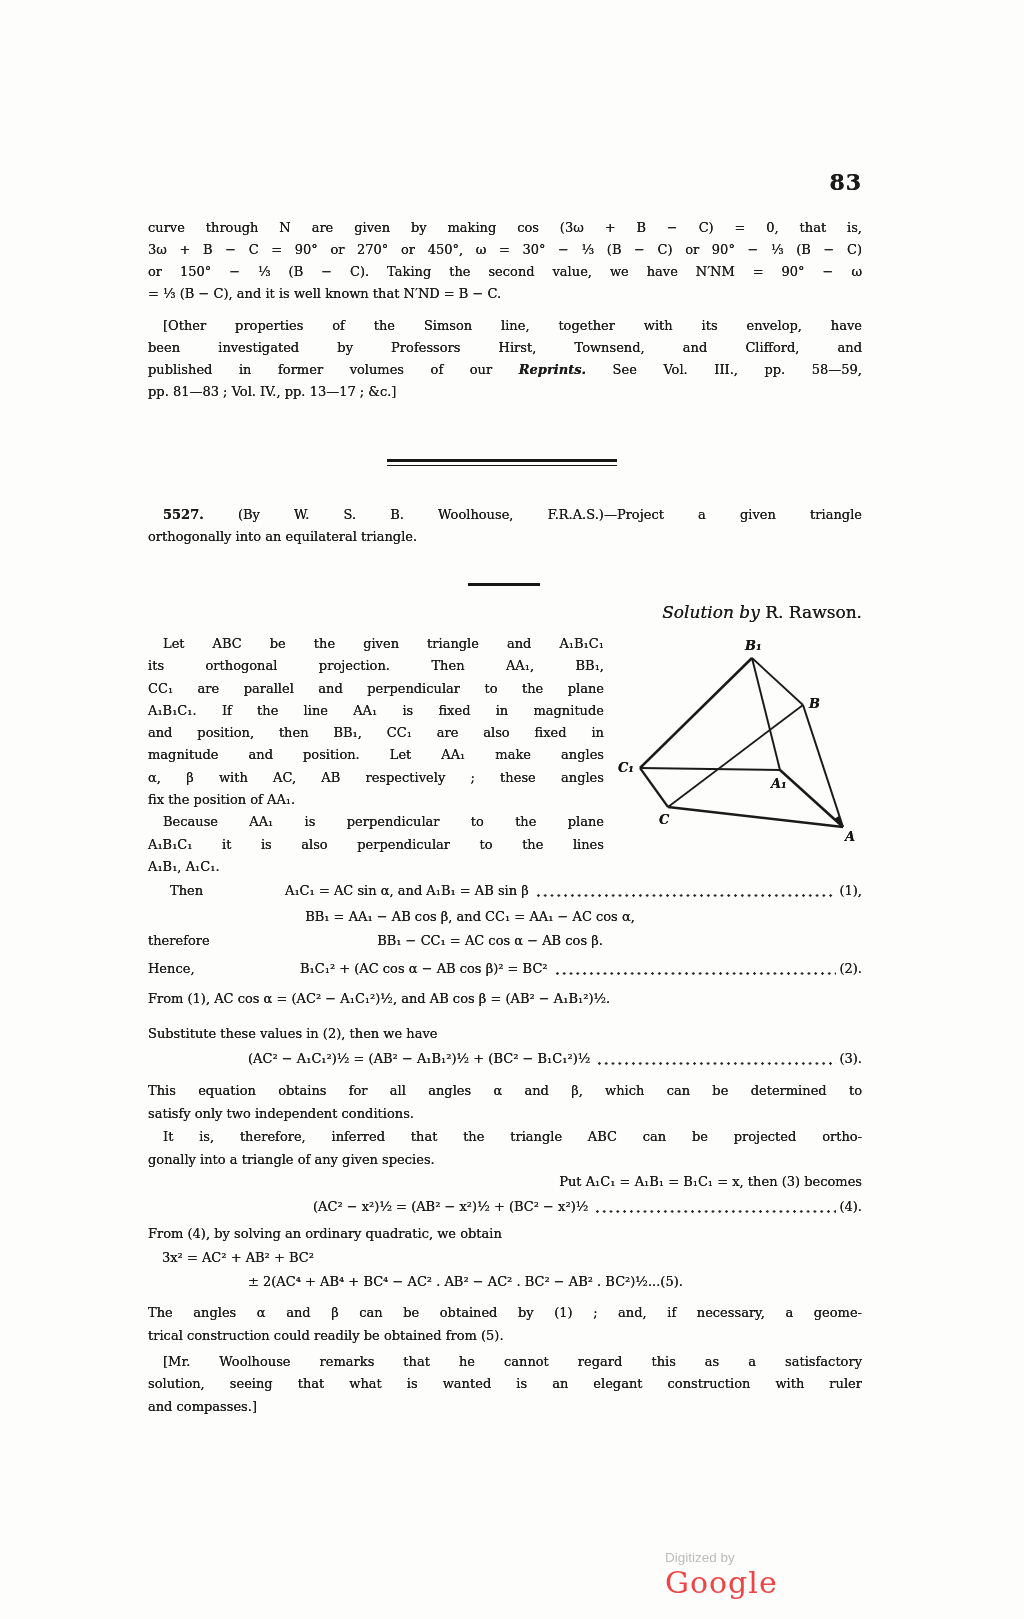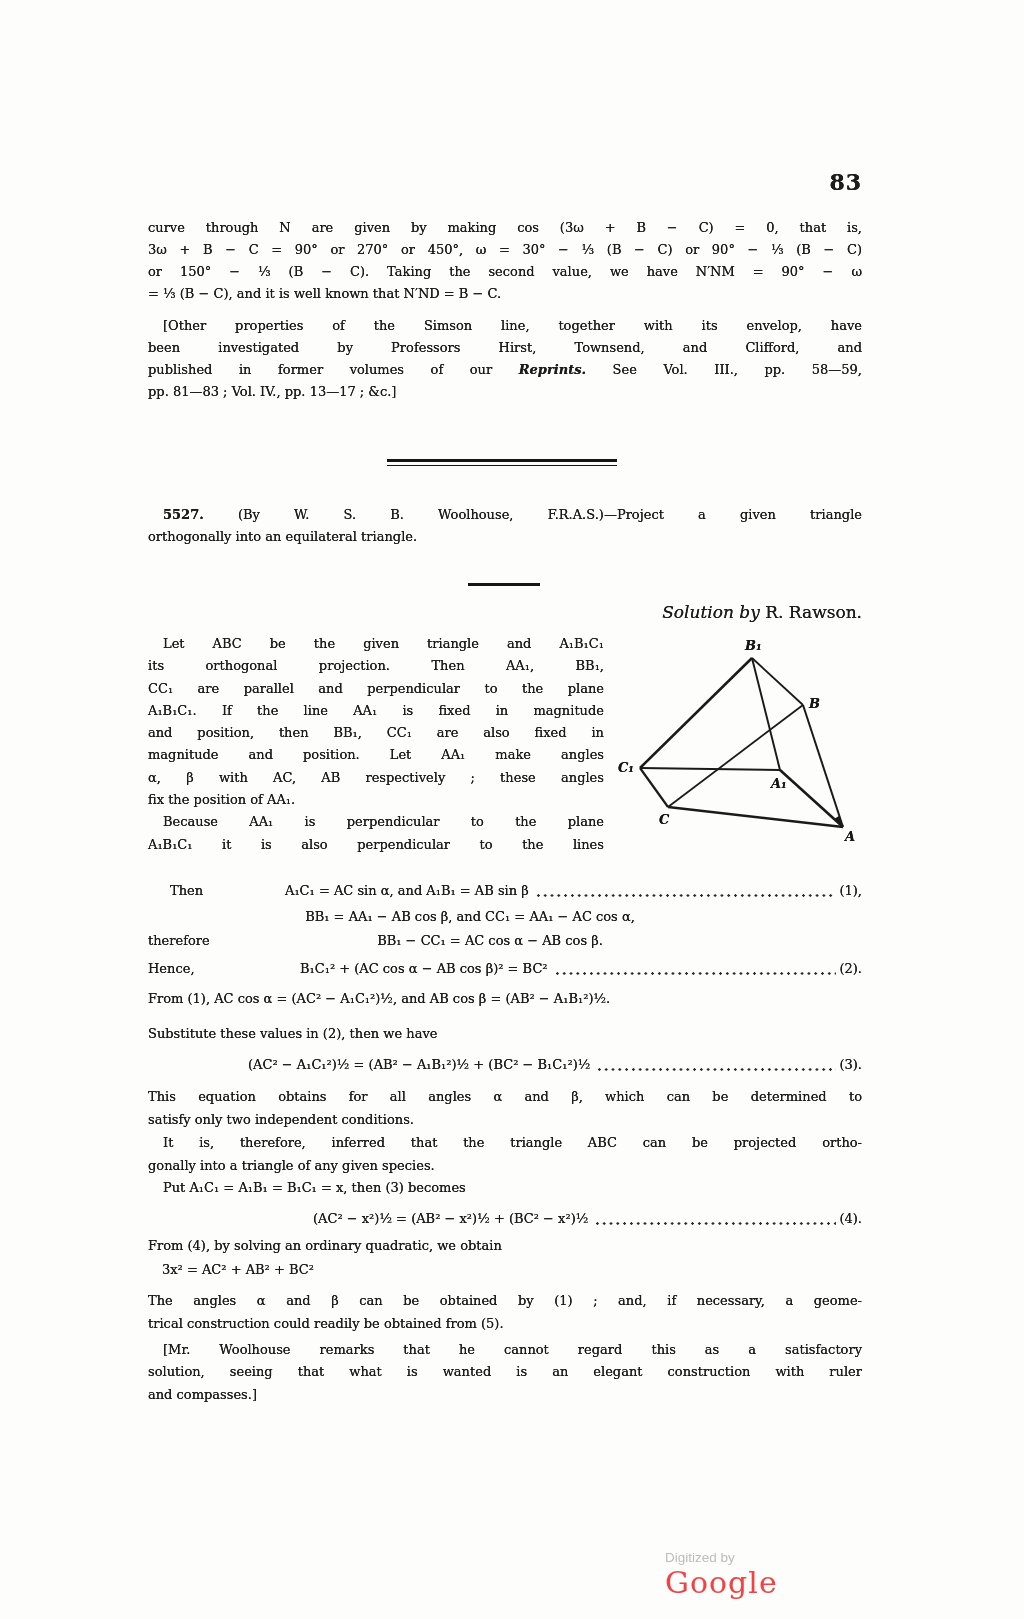--- a/index.html
+++ b/index.html
@@ -6,21 +6,21 @@
   .page {
     position:relative; width:1024px; height:1619px;
     background:#fdfdfc; color:#1c1c1c;
     font-family:"DejaVu Serif","DejaVu Sans",serif;
     overflow:hidden;
     text-shadow:0 0 0.35px currentColor;
   }
   .blk { position:absolute; left:148px; width:714px; }
   .line { font-size:13px; line-height:22px; }
   .just { text-align:justify; text-align-last:justify; }
-  .indent { padding-left:15px; box-sizing:border-box; }
+  .indent { padding-left:15px; box-sizing:border-box;text-align:right; }
   .pageno { top:150px; text-align:right; font-size:22px; font-weight:700; letter-spacing:1px;margin-top:19px; }
   .para1 { top:217px; }
   .para2 { top:315px; }
   .ruled { top:459px; left:387px; width:230px; }
   .ruled .ra { height:2.6px; background:#161616; }
   .ruled .rb { height:1.3px; background:#161616; margin-top:3.4px; }
   .problem { top:504px; }
   .problem .num { font-weight:700; }
   .rules { top:583px; left:468px; width:72px; height:2.6px; background:#161616; }
   .solhead { top:602px; text-align:right; font-size:17px; }
@@ -36,21 +36,21 @@
     background-size:6.8px 2.8px; background-repeat:repeat-x;
     background-position:left bottom 5px; margin-left:6px; margin-right:3px; }
   .eqno { flex:0 0 auto; }
   .ctr { text-align:center; }
   .rel { position:relative; }
   .sidelbl { position:absolute; left:0; top:0; }
   .sp100 { width:100px; flex:0 0 auto; }
   .sp165 { width:165px; flex:0 0 auto; }
   .pl14 { padding-left:14px; box-sizing:border-box; }
   .pl100 { padding-left:100px; box-sizing:border-box; }
-  .mt0{margin-top:0;} .mt1{margin-top:1px;} .mt2{margin-top:2px;} .mt3{margin-top:9px;}
+  .mt0{margin-top:0;} .mt1{margin-top:1px;} .mt2{margin-top:2px;} .mt3{margin-top:3px;}
   .mt4{margin-top:4px;} .mt5{margin-top:5px;} .mt6{margin-top:6px;} .mt8{margin-top:8px;}
   .mt9{margin-top:9px;} .mt10{margin-top:10px;} .mt13{margin-top:13px;}
   .fig { position:absolute; left:612px; top:636px; }
   .fig line { stroke:#1a1a1a; }
   .fig text { font-family:"DejaVu Serif",serif; font-style:italic; font-weight:700; font-size:13px; fill:#161616; }
   .footer { position:absolute; left:656px; top:1550px; display:flex; align-items:baseline; text-shadow:none;flex-direction:column; }
   .footer .dig { font-family:"Liberation Sans","DejaVu Sans",sans-serif; font-size:13.5px; color:#bcbcbc; }
   .footer .goo { font-family:"DejaVu Serif",serif; font-size:30px; color:#ef4444; margin-left:9px; letter-spacing:1px; }
   .itw { font-style:italic;font-weight:bold; }
 </style>
@@ -95,20 +95,21 @@
     <div class="line just indent">Let ABC be the given triangle and A₁B₁C₁</div>
     <div class="line just">its orthogonal projection.  Then AA₁, BB₁,</div>
     <div class="line just">CC₁ are parallel and perpendicular to the plane</div>
     <div class="line just">A₁B₁C₁.  If the line AA₁ is fixed in magnitude</div>
     <div class="line just">and position, then BB₁, CC₁ are also fixed in</div>
     <div class="line just">magnitude and position.  Let AA₁ make angles</div>
     <div class="line just">α, β with AC, AB respectively ; these angles</div>
     <div class="line">fix the position of AA₁.</div>
     <div class="line just indent">Because AA₁ is perpendicular to the plane</div>
     <div class="line just">A₁B₁C₁ it is also perpendicular to the lines</div>
+    <div class="line">A₁B₁, A₁C₁.</div>
   </div>
 
   <svg class="fig" width="268" height="215" viewBox="0 0 268 215">
     <line x1="140" y1="22" x2="28" y2="132" stroke-width="2.6"></line>
     <line x1="140" y1="22" x2="191" y2="69" stroke-width="1.8"></line>
     <line x1="140" y1="22" x2="168" y2="134" stroke-width="2.0"></line>
     <line x1="191" y1="69" x2="231" y2="191" stroke-width="2.0"></line>
     <line x1="28" y1="132" x2="168" y2="134" stroke-width="2.0"></line>
     <line x1="28" y1="132" x2="56" y2="171" stroke-width="2.2"></line>
     <line x1="56" y1="171" x2="231" y2="191" stroke-width="2.4"></line>
@@ -169,20 +170,21 @@
       <span class="sp165"></span>
       <span>(AC² − x²)½ = (AB² − x²)½ + (BC² − x²)½</span>
       <span class="leader"></span>
       <span class="eqno">(4).</span>
     </div>
 
     <div class="line mt5">From (4), by solving an ordinary quadratic, we obtain</div>
 
     <div class="line pl14 mt2">3x² = AC² + AB² + BC²</div>
 
+    <div class="line pl100 mt2">± 2(AC⁴ + AB⁴ + BC⁴ − AC² . AB² − AC² . BC² − AB² . BC²)½...(5).</div>
 
     <div class="line just mt9">The angles α and β can be obtained by (1) ; and, if necessary, a geome-</div>
     <div class="line mt1">trical construction could readily be obtained from (5).</div>
 
     <div class="line just indent mt4">[Mr. Woolhouse remarks that he cannot regard this as a satisfactory</div>
     <div class="line just mt0">solution, seeing that what is wanted is an elegant construction with ruler</div>
     <div class="line mt1">and compasses.]</div>
 
   </div>
 

